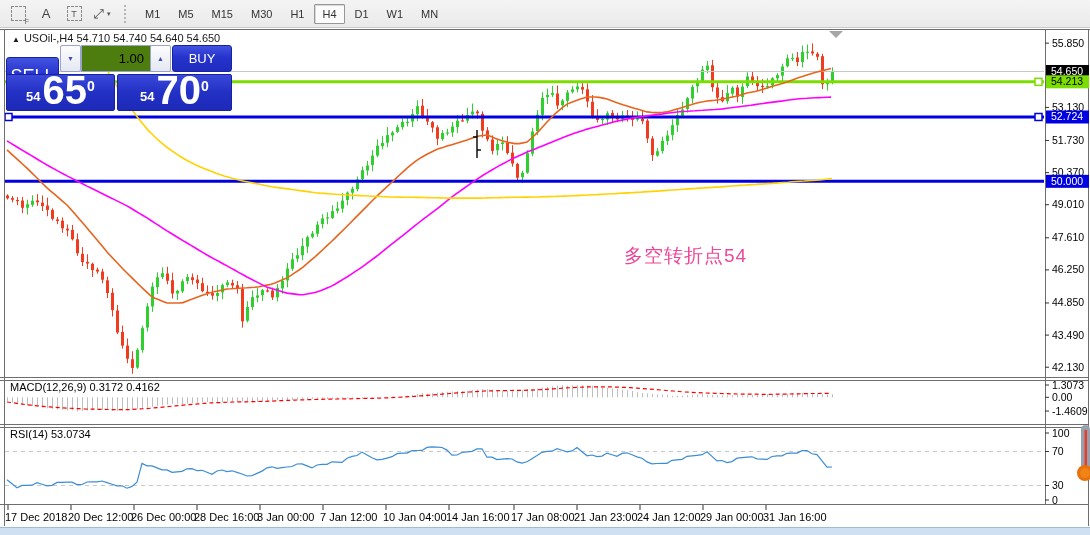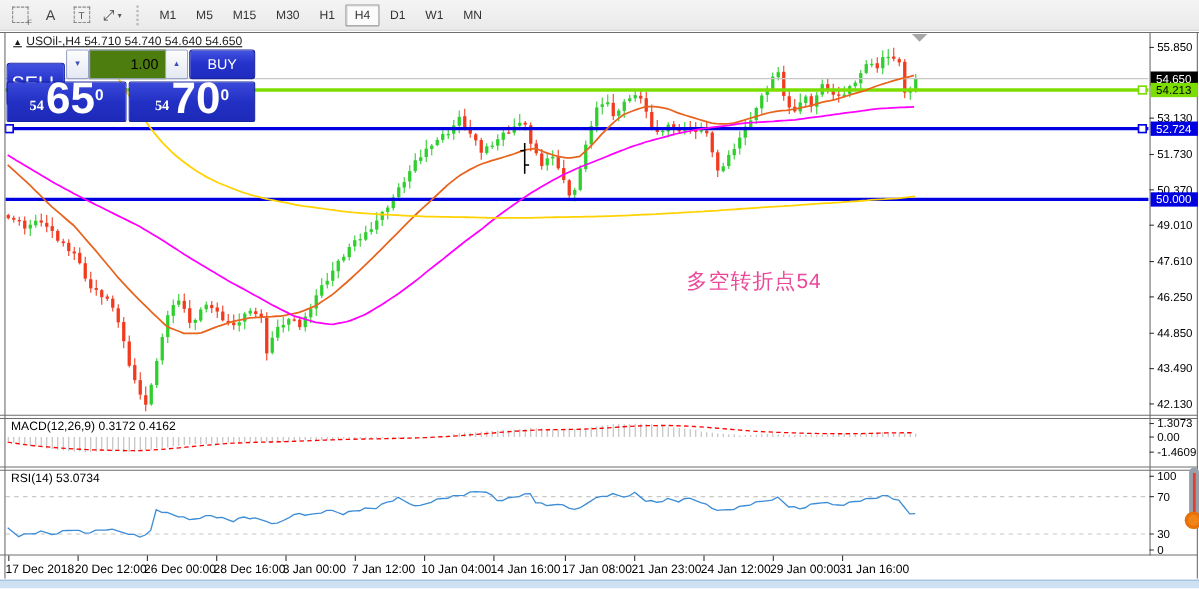--- a/index.html
+++ b/index.html
@@ -31,21 +31,21 @@
     padding:3px 7px;font-size:11px;color:#333;margin:0 1px;border:1px solid transparent;
     border-radius:1px;cursor:default;
   }
   .tf-btn.active{
     background:#fbfbfb;
     border:1px solid #979797;
     box-shadow:inset 1px 1px 0 #d8d8d8;
   }
   
   #chart-title{
-    position:absolute;left:12px;top:32px;font-size:11px;color:#1a1a1a;z-index:4;text-decoration:underline;
+    position:absolute;left:12px;top:32px;font-size:11px;color:#1a1a1a;z-index:4;
   }
   #chart-title .tri{font-size:8px;margin-right:4px;}
   #status-strip{
     position:absolute;left:0;top:527px;width:1090px;height:8px;
     background:#cfe0f2;border-top:1px solid #9ebcd9;box-sizing:border-box;
   }
   
   #trade-panel{position:absolute;left:5px;top:45px;width:228px;height:66px;z-index:5;}
   .tp-btn{
     position:absolute;box-sizing:border-box;border:1px solid #1622a0;border-radius:3px;
@@ -66,21 +66,21 @@
     background:#4d7c0f;border:1px solid #9aa4c8;display:flex;align-items:center;justify-content:flex-end;
     font-size:13px;color:#000;padding-right:6px;
   }
   .tp-price{
     position:absolute;top:29px;height:37px;box-sizing:border-box;border:1px solid #1622a0;border-radius:2px;
     background:linear-gradient(#3a49da,#2230c4 50%,#1d2ab8);
     color:#fff;display:flex;align-items:flex-end;justify-content:center;padding-bottom:2px;
   }
   #sell-price{left:1px;width:109px;}
   #buy-price{left:112px;width:115px;}
-  .tp-small{font-size:13px;font-weight:bold;margin:0 2px 4px 0;font-family:Liberation Serif, serif;}
+  .tp-small{font-size:13px;font-weight:bold;margin:0 2px 4px 0;}
   .tp-big{font-size:40px;font-weight:bold;line-height:0.9;}
   .tp-sup{font-size:14px;font-weight:bold;align-self:flex-start;margin-top:3px;}
   
   #annotation{
     position:absolute;left:624px;top:243px;font-size:19px;color:#ec4899;z-index:3;
     letter-spacing:1px;
   }
   
   #thermo{position:absolute;left:1066px;top:423px;width:26px;height:62px;z-index:6;}
   svg{position:absolute;left:0;top:0;}

